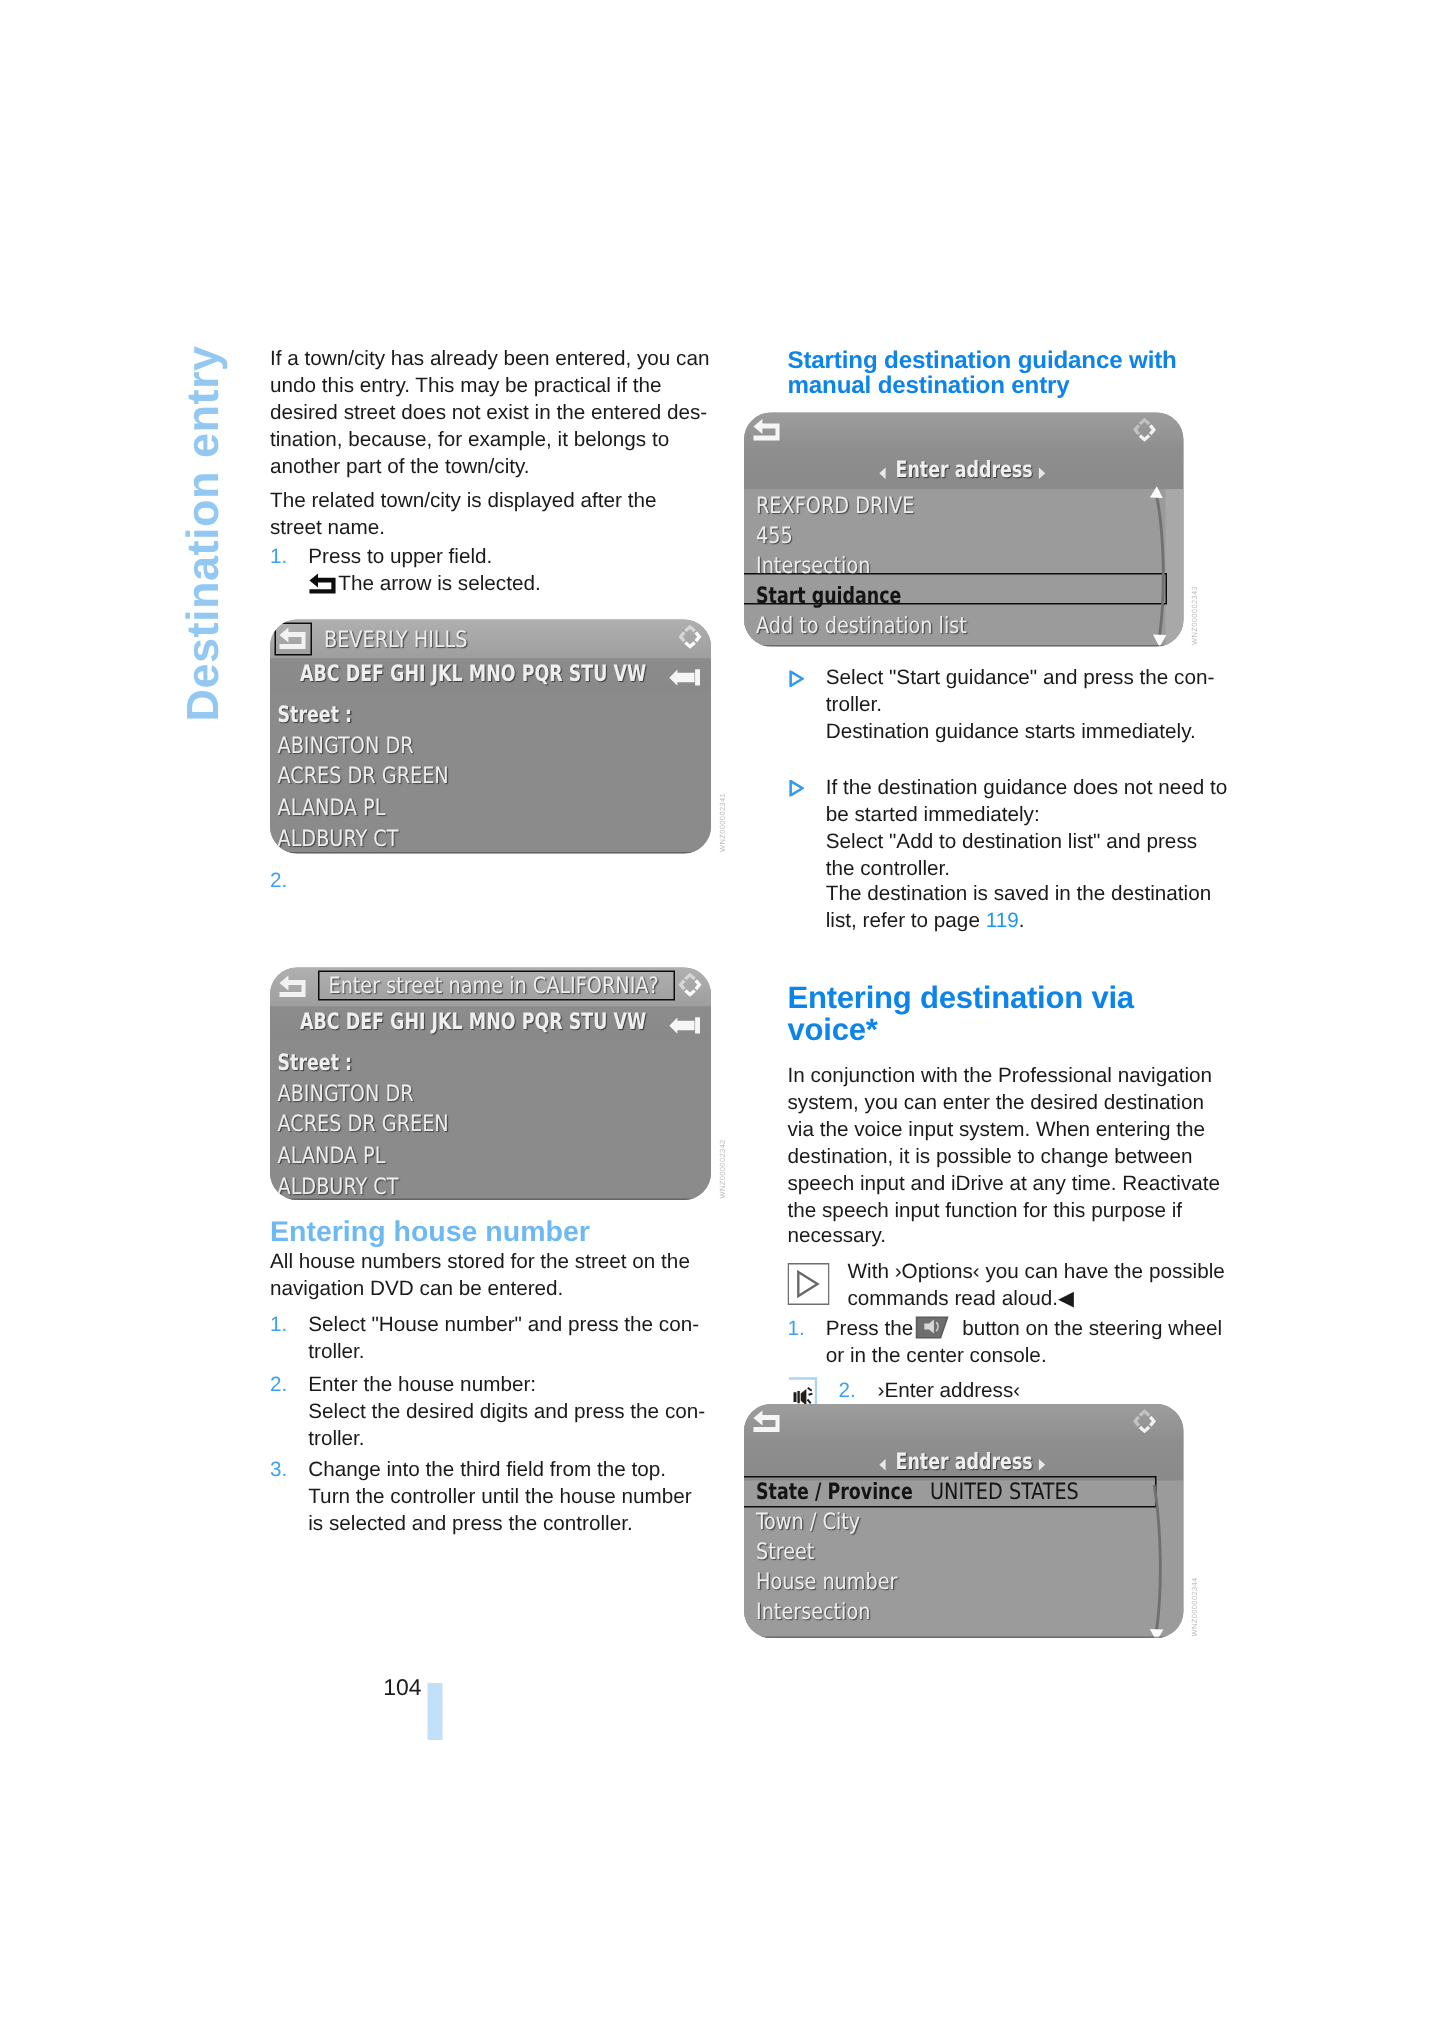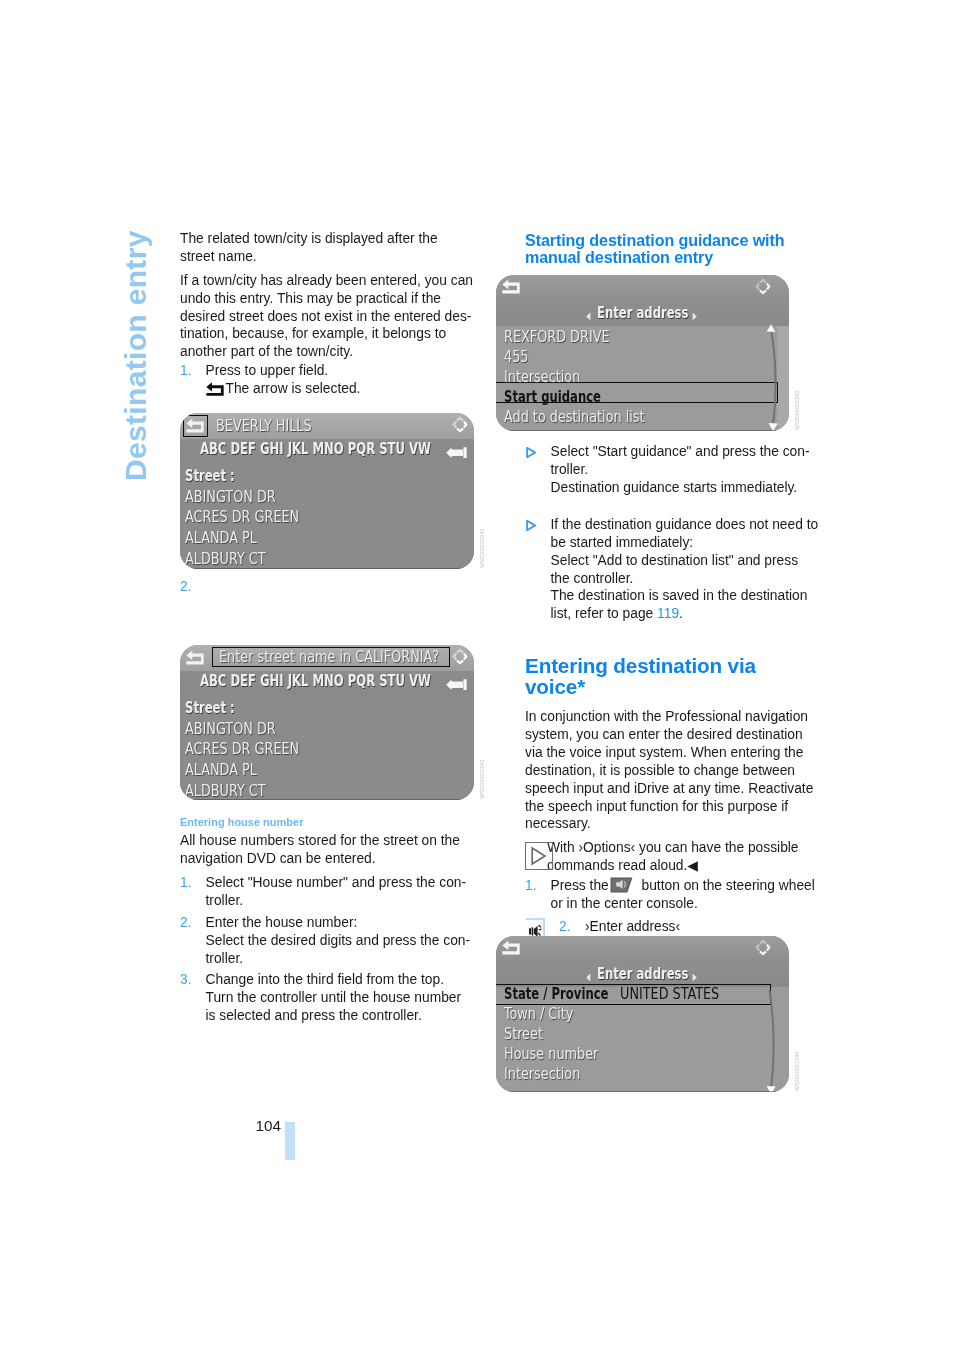--- a/index.html
+++ b/index.html
@@ -14,21 +14,21 @@
       transform-origin:0 0;transform:rotate(-90deg);
       font-size:30px;font-weight:bold;color:#93c8f3;letter-spacing:0.33px;
       white-space:nowrap;line-height:30px;}
 
   
   .col{position:absolute;width:294px;}
   .col-left{left:180px;top:230.4px;}
   .col-right{left:525px;top:231.5px;}
 
   p.body{margin:0 0 5.5px 0;font-size:13.8px;line-height:17.9px;color:#1a1a1a;}
-  h2.sect{margin:0;font-size:11px;line-height:18.9px;font-weight:bold;color:#6fb9f2;}
+  h2.sect{margin:0;font-size:19px;line-height:18.9px;font-weight:bold;color:#6fb9f2;}
   h1.sect{margin:0;font-size:20.7px;line-height:21.0px;font-weight:bold;color:#0d84e9;letter-spacing:-0.15px;}
   h3.sect{margin:0;font-size:16.1px;line-height:17.8px;font-weight:bold;color:#0d84e9;letter-spacing:-0.1px;}
 
   
   .li{position:relative;padding-left:25.5px;font-size:13.8px;line-height:17.9px;color:#1a1a1a;margin:0;}
   .li .num{position:absolute;left:0;top:0;color:#3aa2f0;font-size:13.8px;}
   .li .bullet{position:absolute;left:0.5px;top:2.3px;}
   .pageref{color:#1b99f0;}
 
   
@@ -58,22 +58,22 @@
 </style>
 </head>
 <body>
 
 <div class="page">
 
   <div class="chapter-tab">Destination entry</div>
 
   <div class="col col-left">
 
+    <p class="body">If a town/city has already been entered, you can<br>undo this entry. This may be practical if the<br>desired street does not exist in the entered des-<br>tination, because, for example, it belongs to<br>another part of the town/city.</p>
     <p class="body">The related town/city is displayed after the<br>street name.</p>
-    <p class="body">If a town/city has already been entered, you can<br>undo this entry. This may be practical if the<br>desired street does not exist in the entered des-<br>tination, because, for example, it belongs to<br>another part of the town/city.</p>
 
     <div class="li" style="margin-top:-4.4px;">
       <span class="num">1.</span>
       <span>Press to upper field.</span><br>
       <span class="ico" style="vertical-align:-2.5px;margin-right:2px;">
         <svg width="18" height="14" viewBox="0 0 18 14">
           <path d="M6.0 0.3 L6.0 9.6 L0.3 5.0 Z" fill="#0d0d0d"></path>
           <path d="M5.0 3.2 H17.7 V13.7 H0.3 V10.9 H14.9 V6.3 H5.0 Z" fill="#0d0d0d"></path>
         </svg>
       </span><span>The arrow is selected.</span>
@@ -131,21 +131,21 @@
             <path d="M1.1 0.8 L9.0 5.5 L1.1 10.2 Z" fill="none" stroke="#2e9af2" stroke-width="1.7" stroke-linejoin="miter"></path>
           </svg>
       </span>
       <span>If the destination guidance does not need to<br>be started immediately:<br>Select "Add to destination list" and press<br>the controller.<br>The destination is saved in the destination<br>list, refer to page </span><span class="pageref">119</span><span>.</span>
     </div>
 
     <h1 class="sect" style="margin-top:31.6px;">Entering destination via<br>voice*</h1>
 
     <p class="body" style="margin-top:11.2px;">In conjunction with the Professional navigation<br>system, you can enter the desired destination<br>via the voice input system. When entering the<br>destination, it is possible to change between<br>speech input and iDrive at any time. Reactivate<br>the speech input function for this purpose if<br>necessary.</p>
 
-    <div class="li" style="padding-left:22px;margin-top:4.9px;">
+    <div class="li" style="padding-left:40px;margin-top:4.9px;">
       <span class="ico" style="position:absolute;left:0.2px;top:3.2px;">
         <svg width="28" height="28" viewBox="0 0 28 28">
           <rect x="0.5" y="0.5" width="27" height="27" fill="none" stroke="#6f6f6f" stroke-width="1"></rect>
           <path d="M7.2 6.0 L20.0 14.0 L7.2 22.0 Z" fill="none" stroke="#6a6a6a" stroke-width="1.6" stroke-linejoin="miter"></path>
         </svg>
       </span>
       <span>With ›Options‹ you can have the possible<br>commands read aloud.◀</span>
     </div>
 
     <div class="li" style="margin-top:2.7px;">

